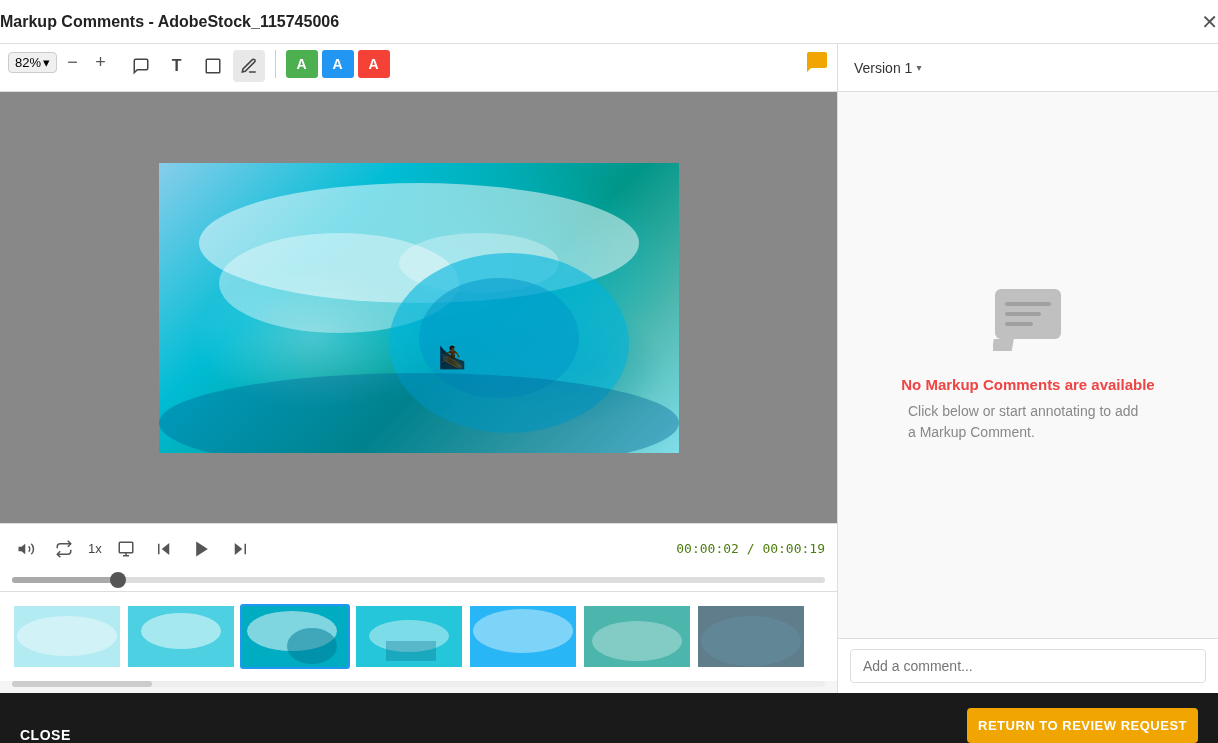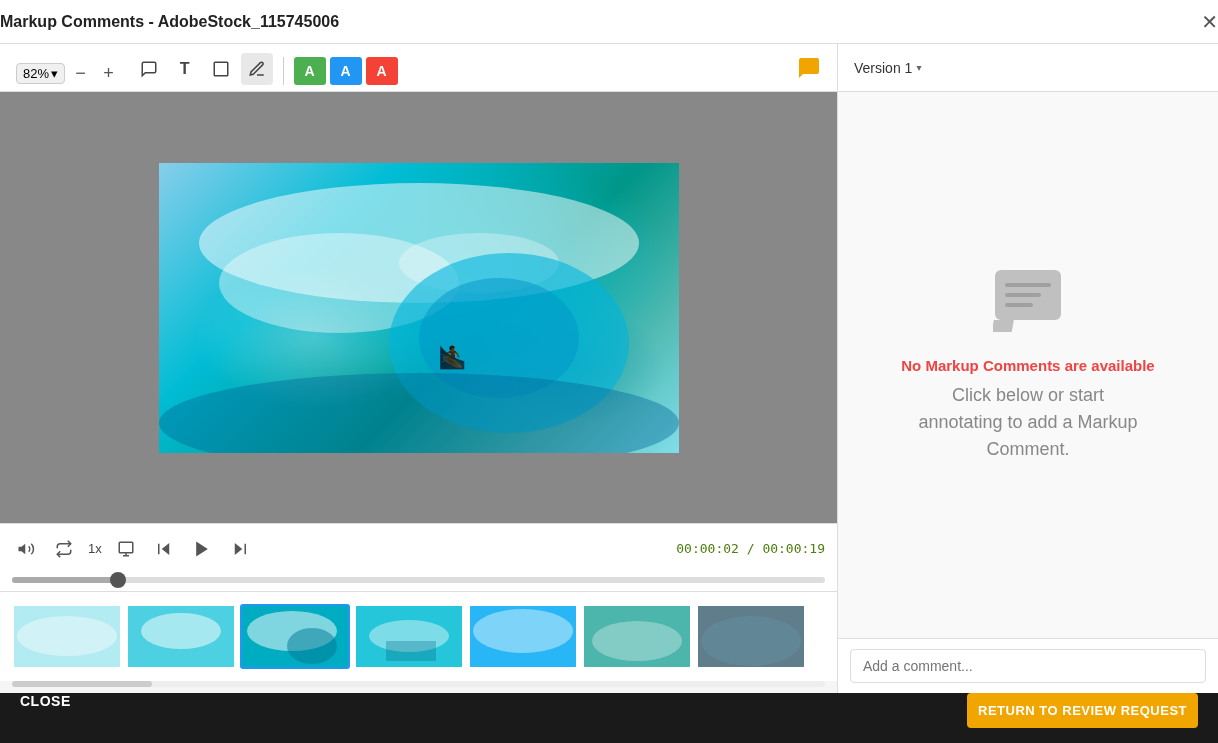--- a/index.html
+++ b/index.html
@@ -54,22 +54,22 @@
     .left-panel {
       flex: 1;
       display: flex;
       flex-direction: column;
       border-right: 1px solid #ddd;
       background: #f5f5f5;
     }
     
     .toolbar-top {
       display: flex;
-      align-items: flex-end;
-      padding: 6px 16px;
+      align-items: flex-start;
+      padding: 6px 8px;
       border-bottom: 1px solid #ddd;
       background: #fff;
       height: 48px;
       gap: 4px;
     }
     .zoom-control {
       display: flex;
       align-items: center;
       gap: 4px;
       margin-right: 8px;
@@ -329,44 +329,44 @@
       background: #f9f9f9;
     }
     .no-comments-title {
       font-size: 15px;
       font-weight: 600;
       color: #ef4444;
       text-align: center;
       margin-bottom: 8px;
     }
     .no-comments-subtitle {
-      font-size: 18px;
+      font-size: 14px;
       color: #888;
-      text-align: center;
+      text-align: left;
       max-width: 240px;
       line-height: 1.5;
     }
     .comment-input-bar {
       padding: 10px 12px;
       border-top: 1px solid #ddd;
     }
     .comment-input {
       width: 100%;
       border: 1px solid #ddd;
       border-radius: 4px;
       padding: 8px 12px;
       font-size: 14px;
       color: #999;
       outline: none;
       background: #fff;
     }
     
     .bottom-bar {
       display: flex;
-      align-items: flex-start;
+      align-items: flex-end;
       justify-content: space-between;
       background: #1a1a1a;
       color: #fff;
       height: 50px;
       padding: 0 20px;
       flex-shrink: 0;
     }
     .close-btn {
       background: none;
       border: none;

